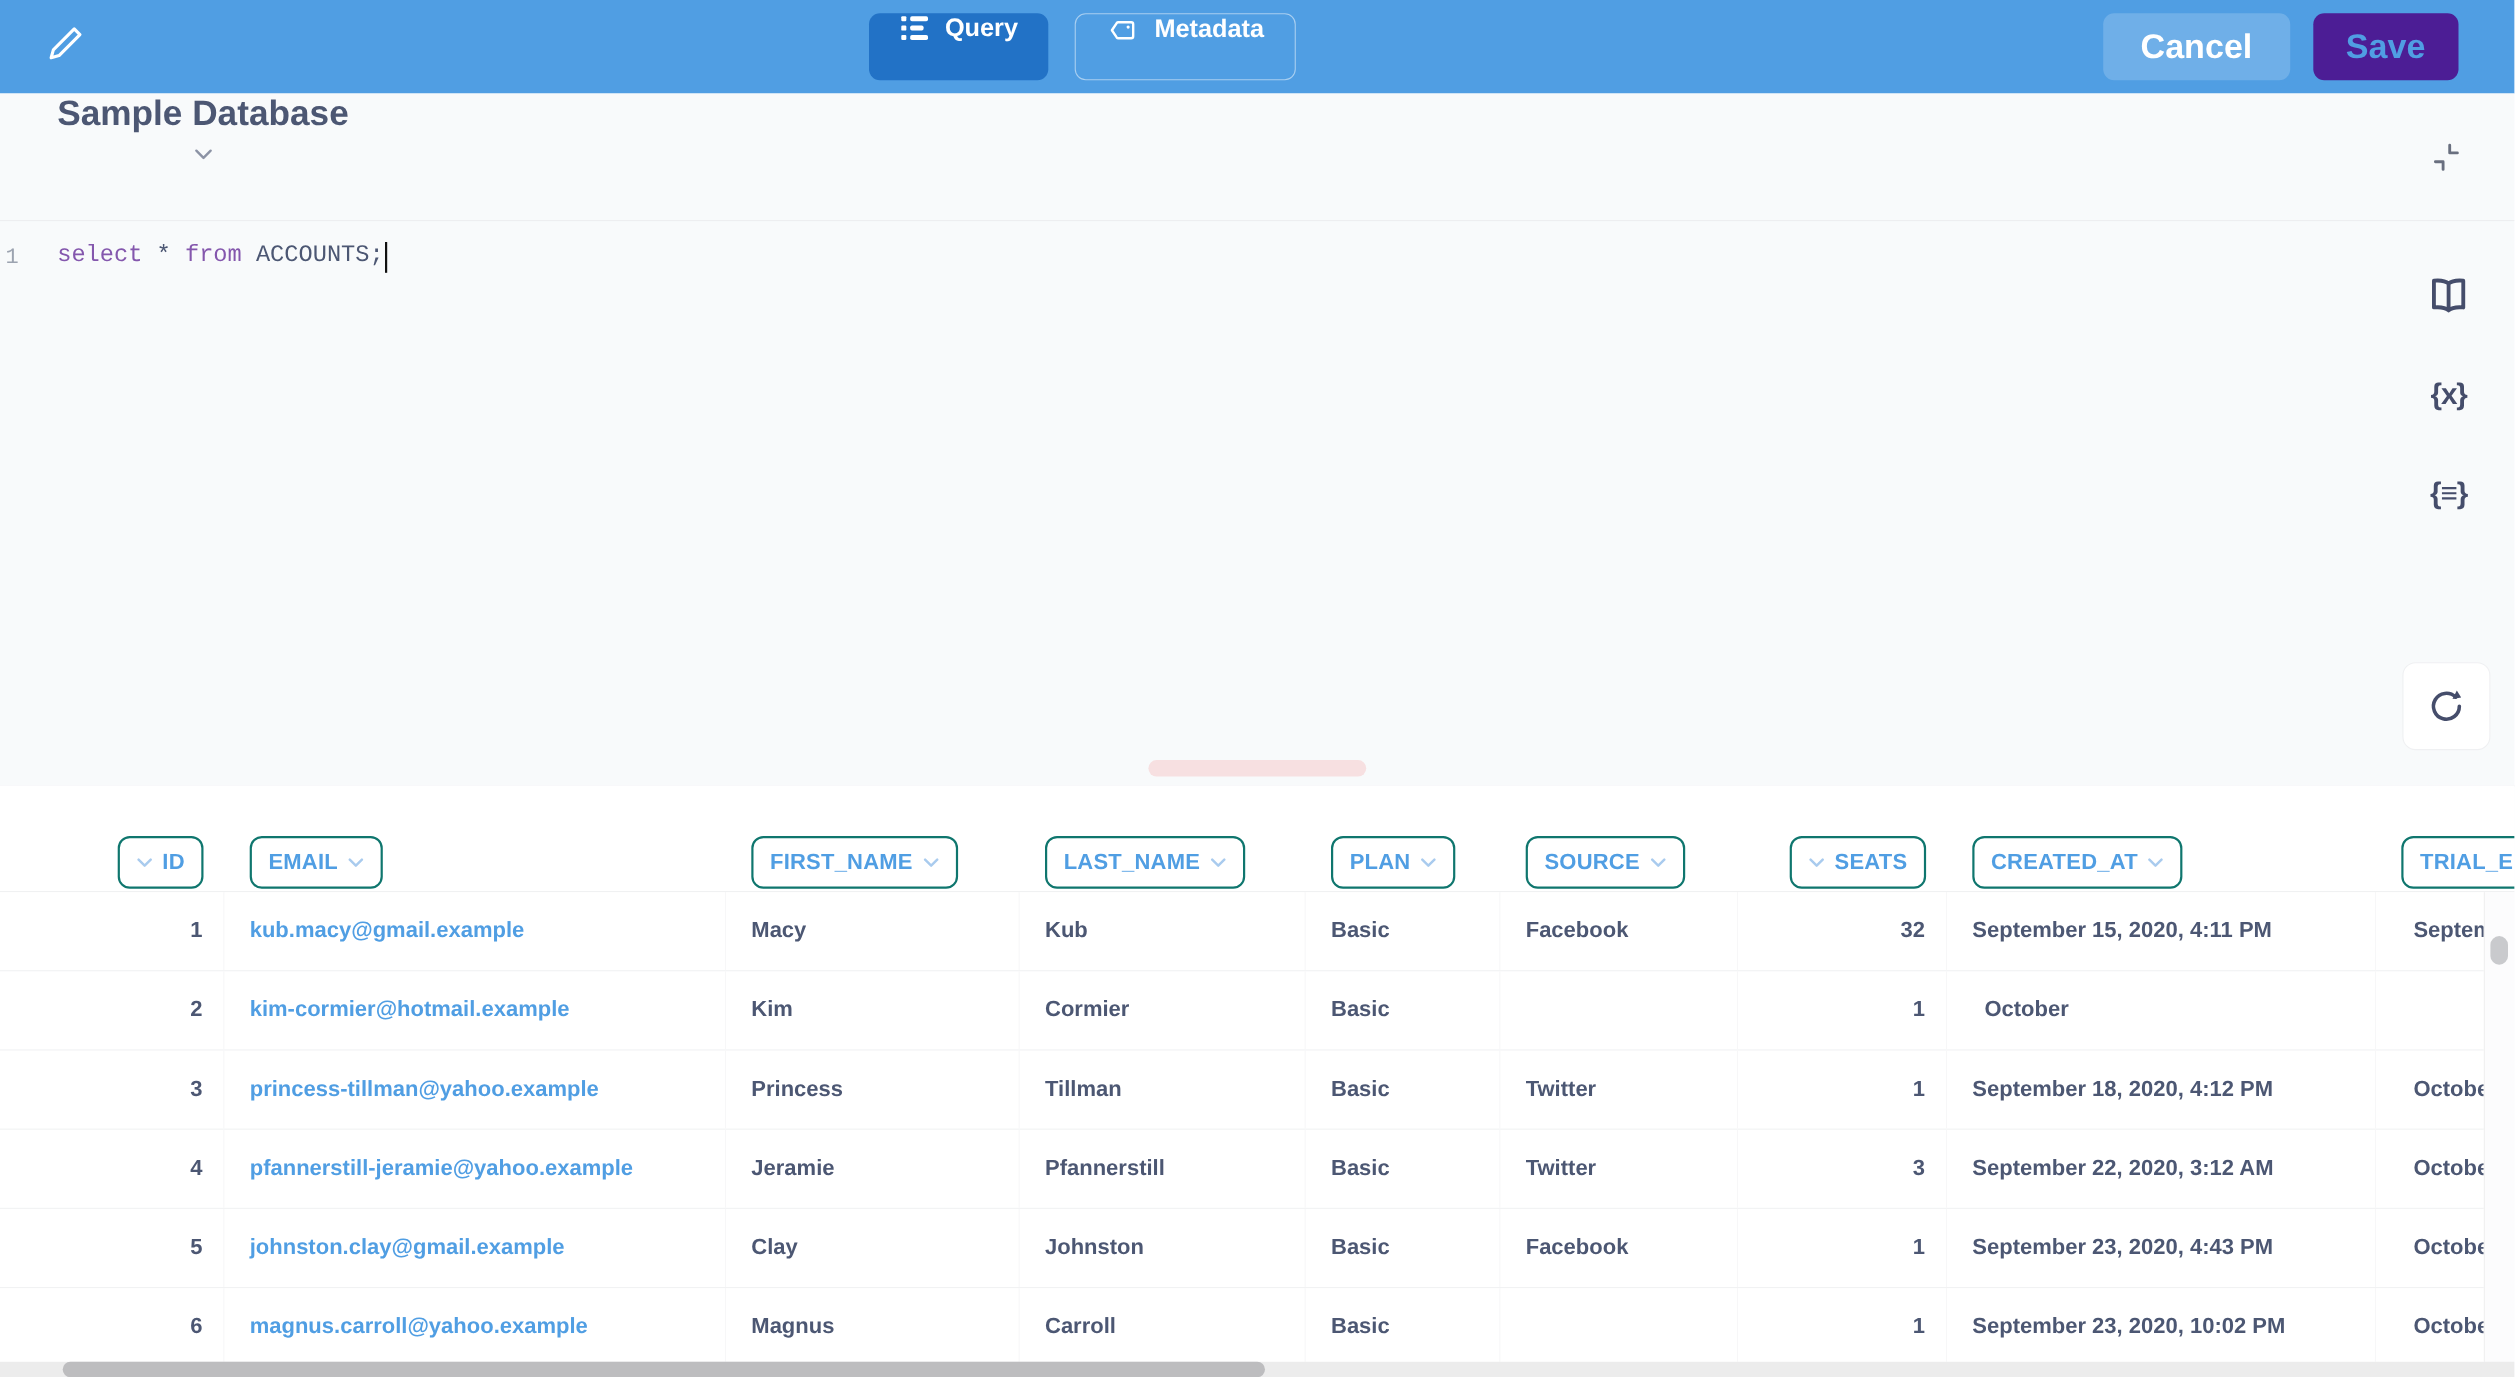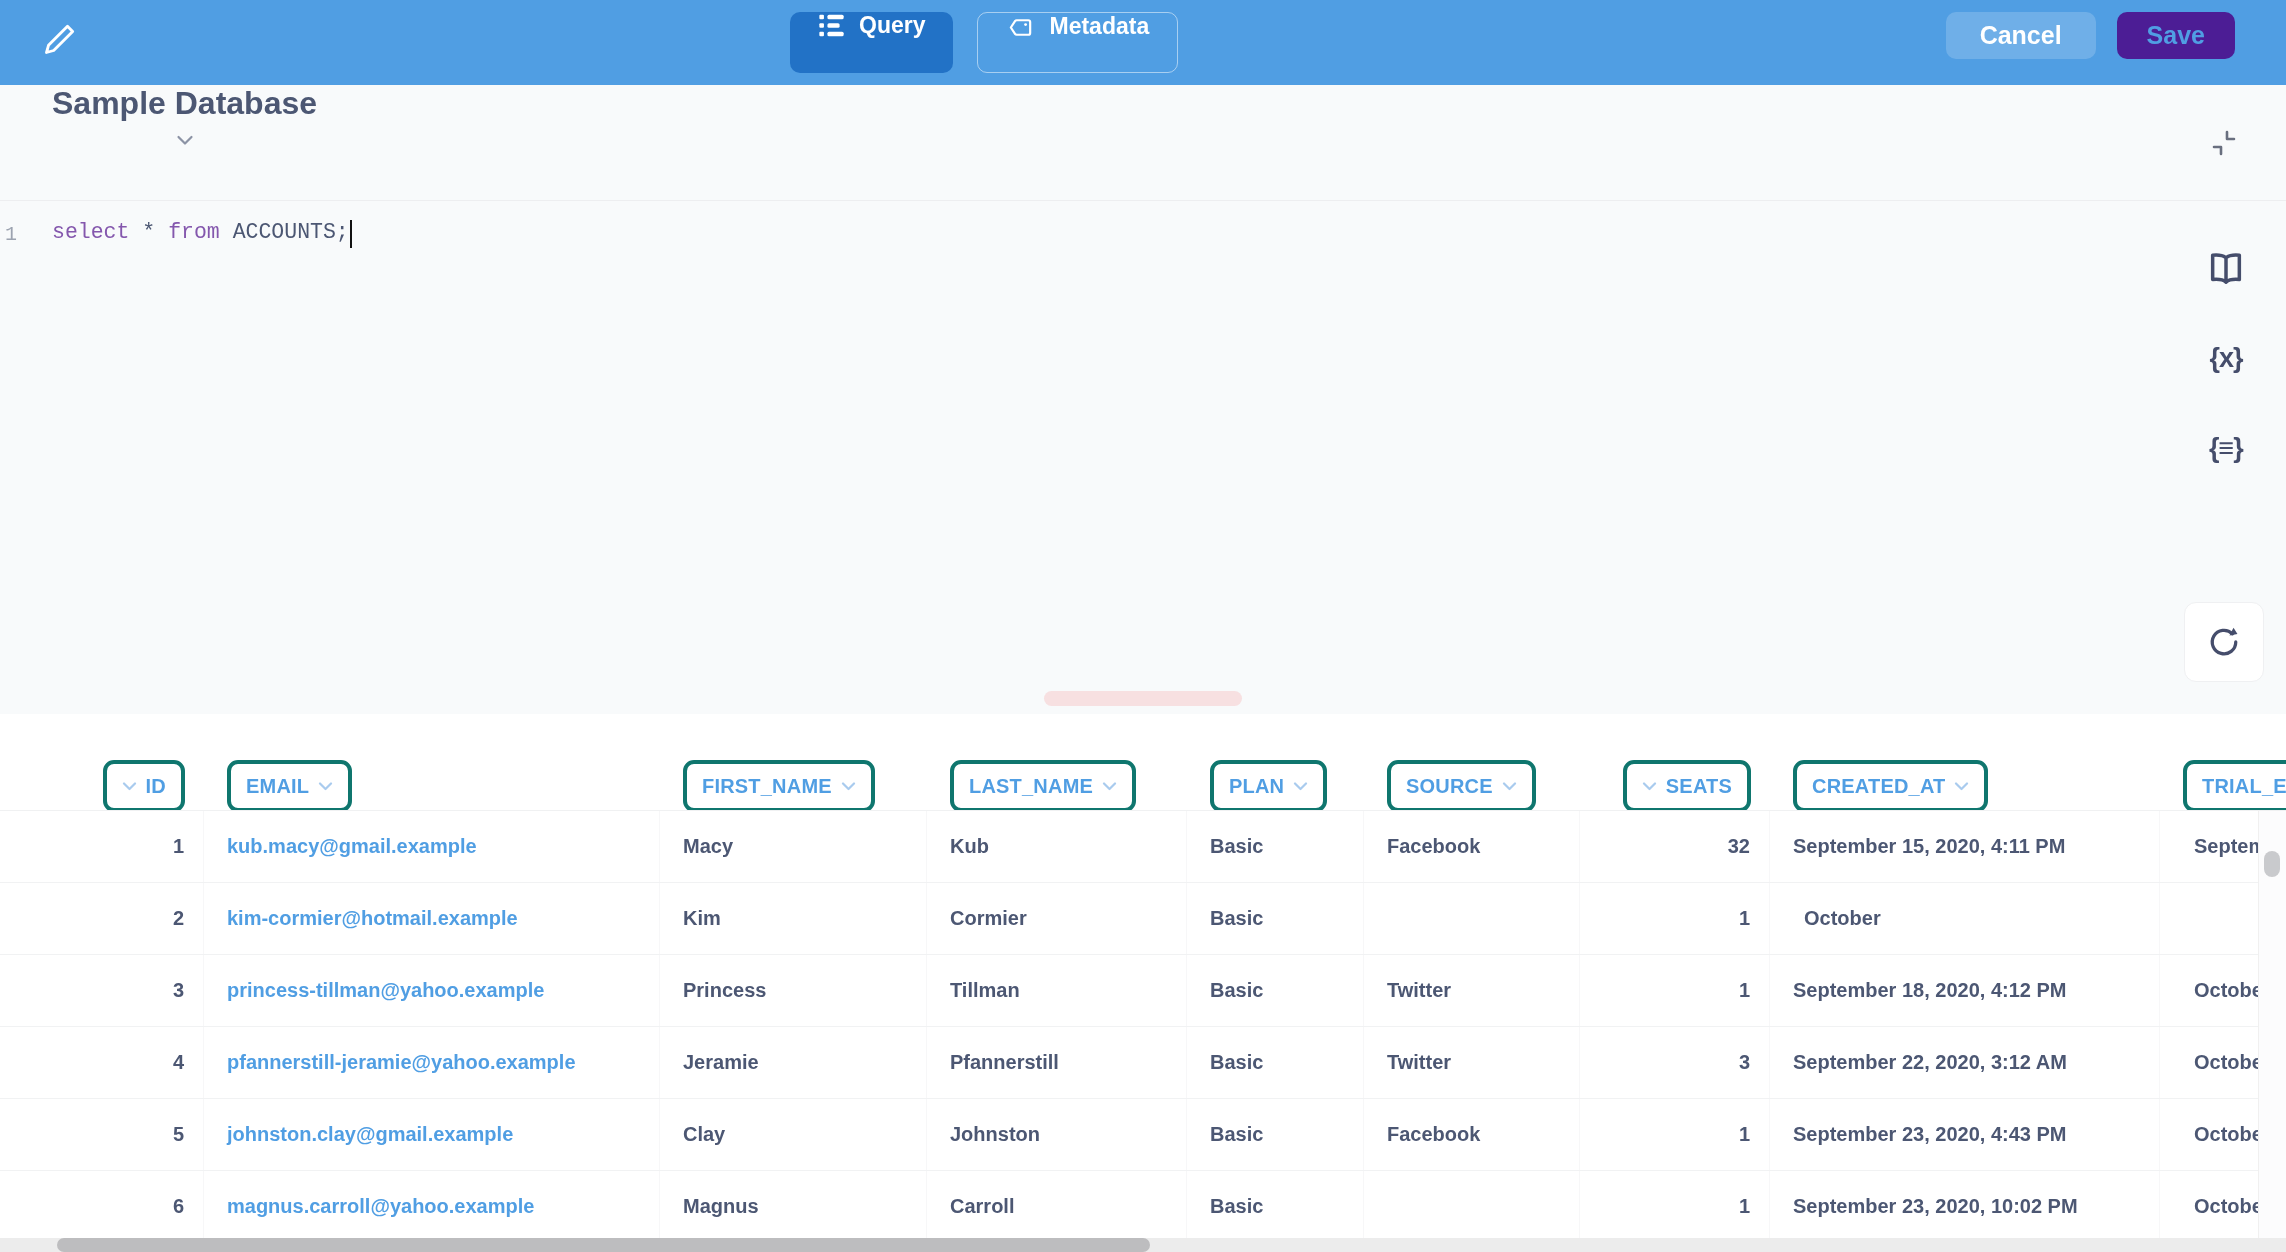--- a/index.html
+++ b/index.html
@@ -8,22 +8,22 @@
 
   
   .topbar{position:absolute;top:0;left:0;width:2286px;height:85px;background:#509EE3;}
   .pencil{position:absolute;left:42px;top:22px;width:40px;height:40px;cursor:pointer;}
   .tab-group{position:absolute;left:790px;top:12px;display:flex;gap:24px;}
   .tab{display:flex;align-items:flex-start;gap:14px;height:61px;padding:0 28px;border-radius:10px;
        font-family:"Liberation Sans",sans-serif;font-size:23px;font-weight:700;color:#fff;
        background:transparent;border:1px solid rgba(255,255,255,0.5);cursor:pointer;}
   .tab.active{background:#2272C6;border:none;}
   .tb-right{position:absolute;right:51px;top:12px;display:flex;gap:21px;}
-  .btn-cancel,.btn-save{height:47px;border:none;border-radius:10px;font-family:"Liberation Sans",sans-serif;
-       font-size:25px;font-weight:700;cursor:pointer;}
+  .btn-cancel,.btn-save{height:61px;border:none;border-radius:10px;font-family:"Liberation Sans",sans-serif;
+       font-size:31px;font-weight:700;cursor:pointer;}
   .btn-cancel{padding:0 34px;background:rgba(255,255,255,0.18);color:#fff;}
   .btn-save{padding:0 30px;background:#4c1d95;color:#509EE3;}
 
   
   .query-pane{position:absolute;top:85px;left:0;width:2286px;height:629px;background:#F8FAFB;
        border-bottom:1px solid #E4E6E9;}
   .db-row{position:relative;height:115px;border-bottom:1px solid #EDEEF0;}
   .db-picker{position:absolute;left:52px;top:0;height:115px;display:flex;align-items:center;gap:13px;
        font-size:32px;font-weight:700;color:#4C5773;cursor:pointer;flex-direction:column;}
   .collapse{position:absolute;right:44px;top:40px;width:36px;height:36px;cursor:pointer;}
@@ -47,21 +47,21 @@
   
   .results{position:absolute;top:714px;left:0;width:2286px;height:538px;background:#fff;}
   .tgrid{display:grid;grid-template-columns:204px 456px 267px 260px 177px 216px 190px 390px 260px;
        width:2420px;}
   .header-row{position:absolute;top:0;left:0;width:2286px;height:96px;overflow:hidden;
        border-bottom:1px solid #F0F1F2;}
   .header-row .tgrid{margin-top:46px;}
   .hcell{display:flex;align-items:center;justify-content:flex-start;padding-left:23px;}
   .hcell.right{justify-content:flex-end;padding-left:0;padding-right:19px;}
   .chip{display:inline-flex;align-items:center;gap:9px;height:44px;padding:0 15px;
-       border:4px solid #0f766e;border-radius:11px;color:#509EE3;font-size:20px;font-weight:700;
+       border:2px solid #0f766e;border-radius:11px;color:#509EE3;font-size:20px;font-weight:700;
        letter-spacing:.2px;background:#fff;cursor:pointer;white-space:nowrap;}
   .chv{display:flex;align-items:center;}
   .c-trial .chip{min-width:232px;}
   .rows-viewport{position:absolute;top:97px;left:0;width:2258px;height:427px;overflow:hidden;}
   .trow{height:71px;border-bottom:1px solid #F1F2F3;}
   .cell{display:flex;align-items:center;padding-left:23px;font-size:20px;font-weight:600;
        color:#4C5773;border-right:1px solid #F7F7F8;overflow:hidden;white-space:nowrap;cursor:pointer;}
   .cell.right{justify-content:flex-end;padding-left:0;padding-right:19px;}
   .cell.link{color:#509EE3;}
   .cell.c-trial{padding-left:34px;}

